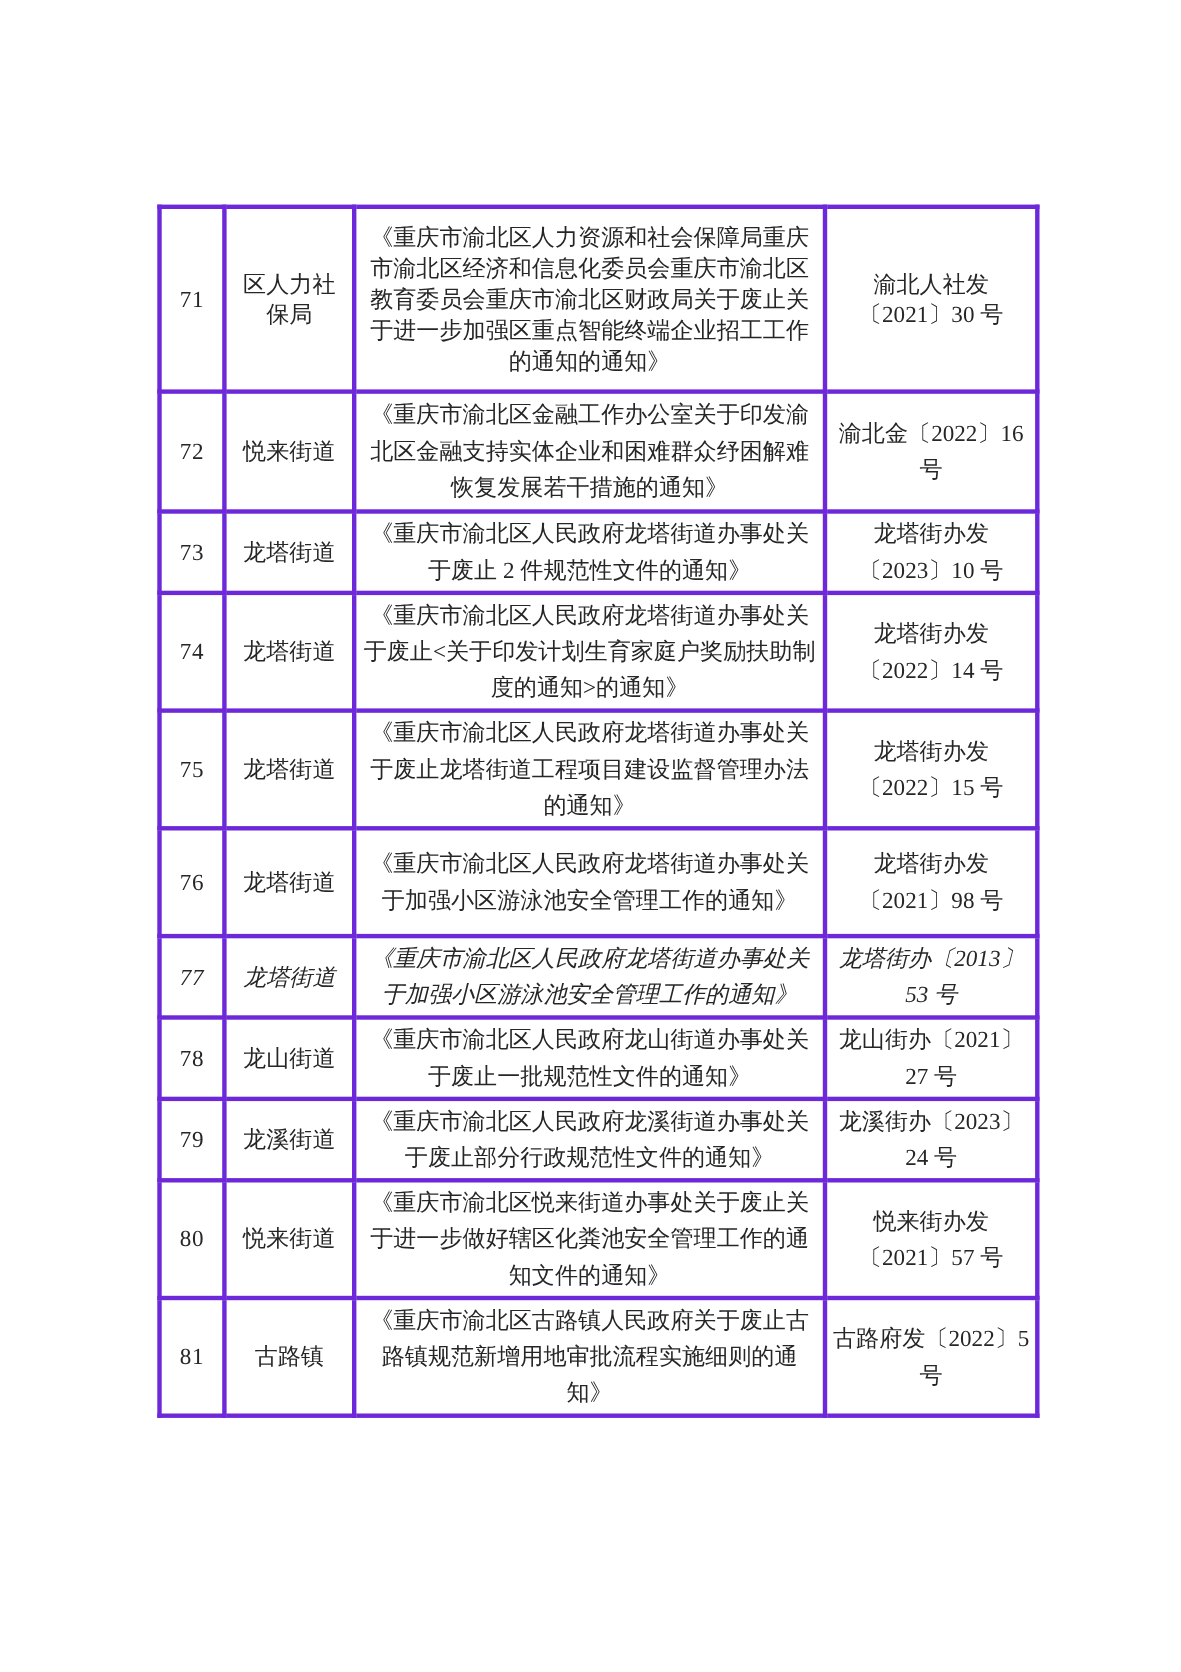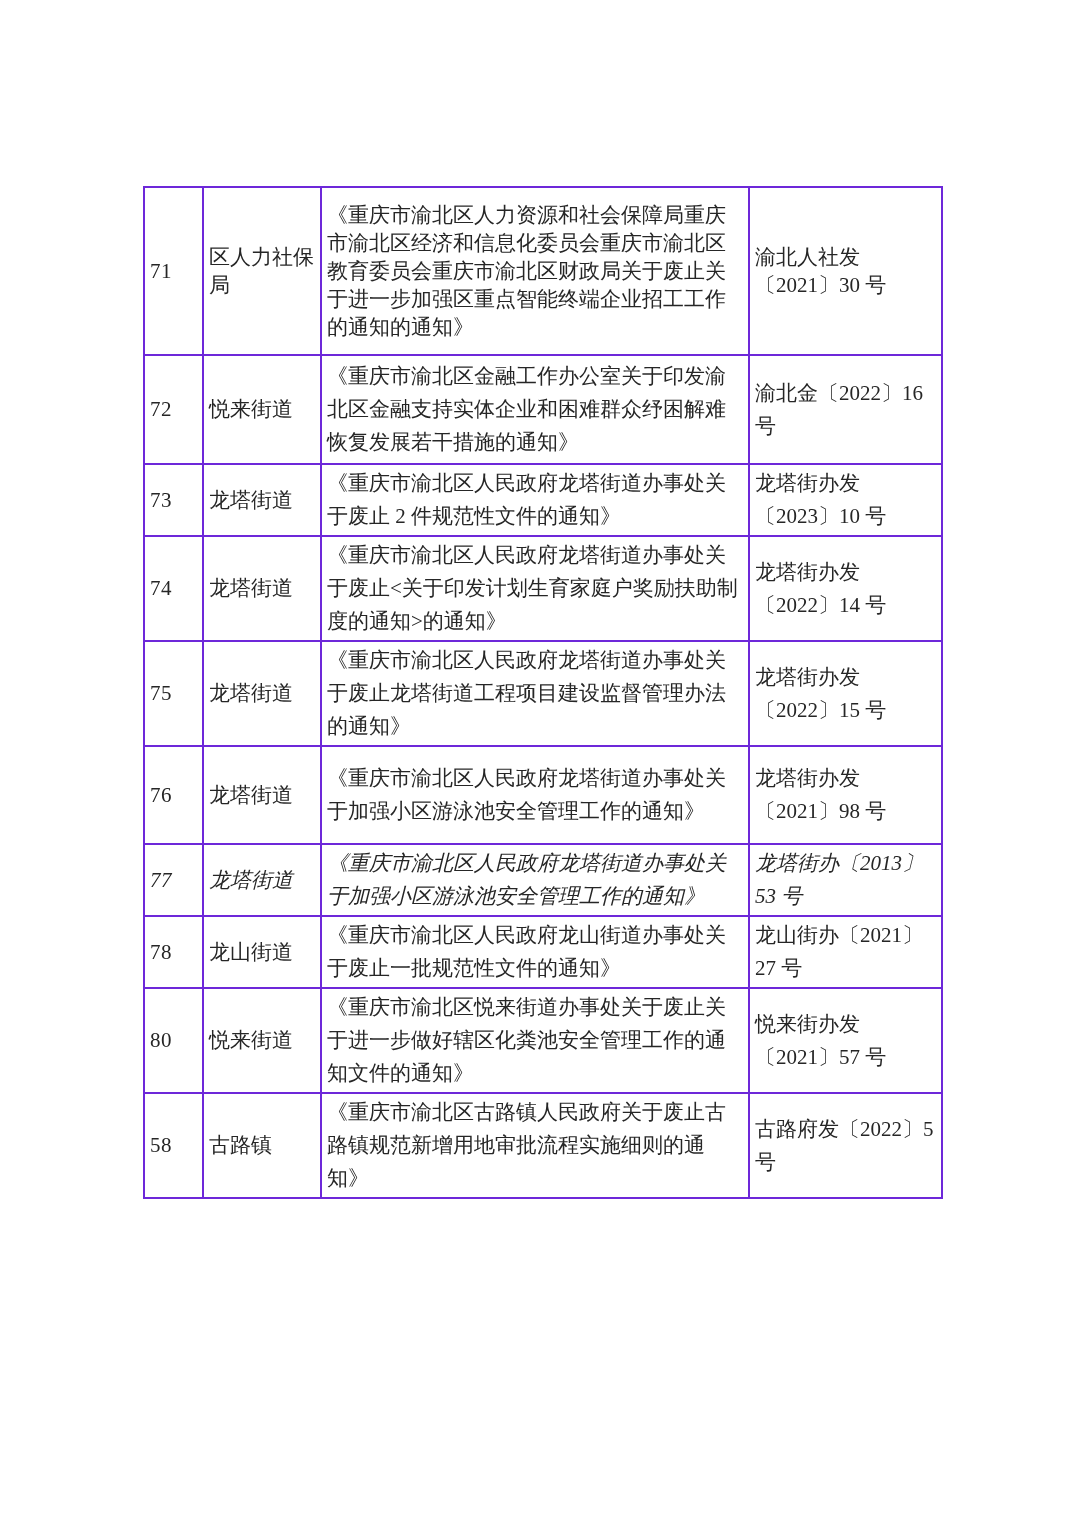--- a/index.html
+++ b/index.html
@@ -23,21 +23,22 @@
   }
   table.doc-table {
     position: absolute;
     left: 143px;
     top: 186px;
     width: 798px;
     border-collapse: collapse;
     table-layout: fixed;
   }
   table.doc-table td {
-    border: 2px solid #6d28d9;
+    border: 4px solid #6d28d9;
+    text-align: center;
     vertical-align: middle;
     font-size: 21px;
     line-height: 33px;
     padding: 2px 5px;
     overflow: hidden;
   }
   td.c-no {
     font-size: 23px;
     letter-spacing: 0.5px;
   }
@@ -120,26 +121,32 @@
           <td class="c-title">《重庆市渝北区人民政府龙塔街道办事处关于加强小区游泳池安全管理工作的通知》</td>
           <td class="c-doc_number">龙塔街办〔2013〕53 号</td>
         </tr>
         <tr>
           <td class="c-no">78</td>
           <td class="c-department">龙山街道</td>
           <td class="c-title">《重庆市渝北区人民政府龙山街道办事处关于废止一批规范性文件的通知》</td>
           <td class="c-doc_number">龙山街办〔2021〕27 号</td>
         </tr>
         <tr>
+          <td class="c-no">79</td>
+          <td class="c-department">龙溪街道</td>
+          <td class="c-title">《重庆市渝北区人民政府龙溪街道办事处关于废止部分行政规范性文件的通知》</td>
+          <td class="c-doc_number">龙溪街办〔2023〕24 号</td>
+        </tr>
+        <tr>
           <td class="c-no">80</td>
           <td class="c-department">悦来街道</td>
           <td class="c-title">《重庆市渝北区悦来街道办事处关于废止关于进一步做好辖区化粪池安全管理工作的通知文件的通知》</td>
           <td class="c-doc_number">悦来街办发〔2021〕57 号</td>
         </tr>
         <tr>
-          <td class="c-no">58</td>
+          <td class="c-no">81</td>
           <td class="c-department">古路镇</td>
           <td class="c-title">《重庆市渝北区古路镇人民政府关于废止古路镇规范新增用地审批流程实施细则的通知》</td>
           <td class="c-doc_number">古路府发〔2022〕5 号</td>
         </tr>
       </tbody>
   </table>
 </div>
 
 </body></html>

